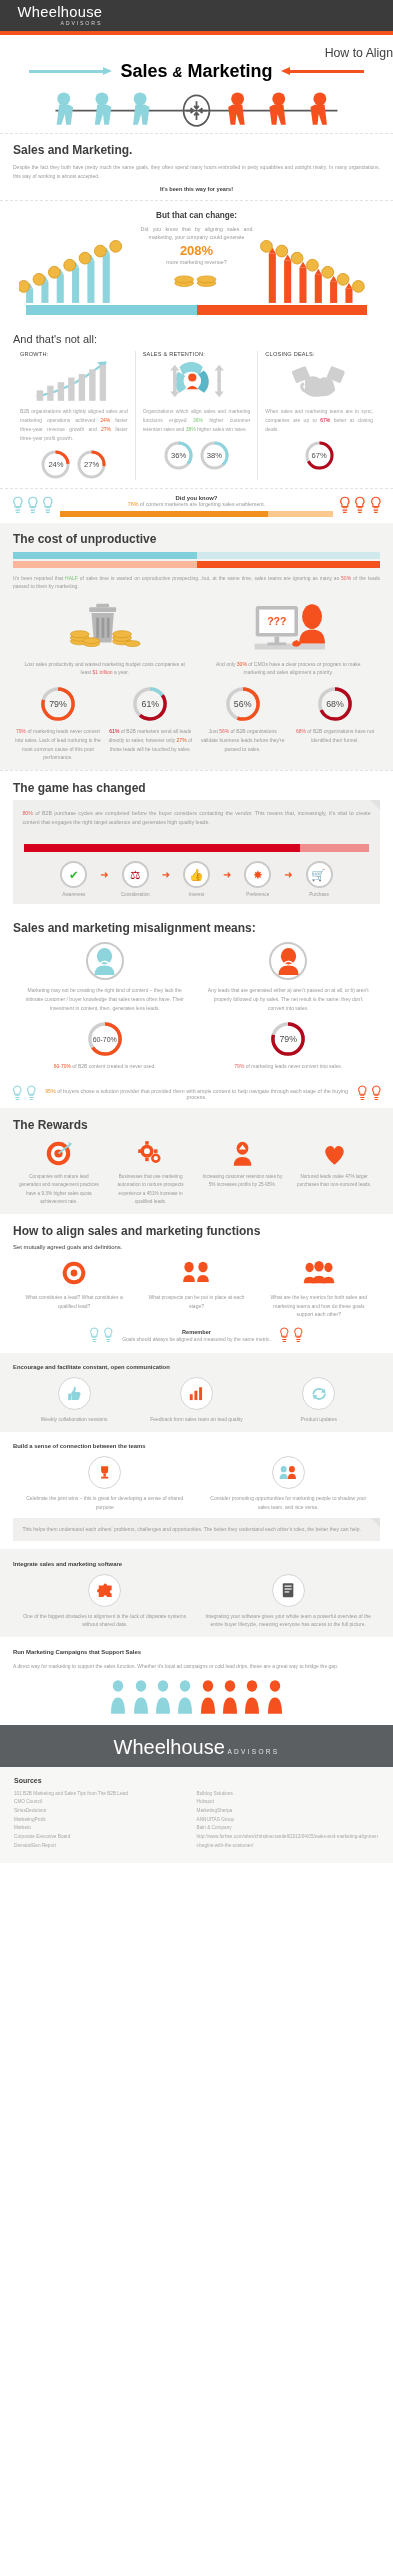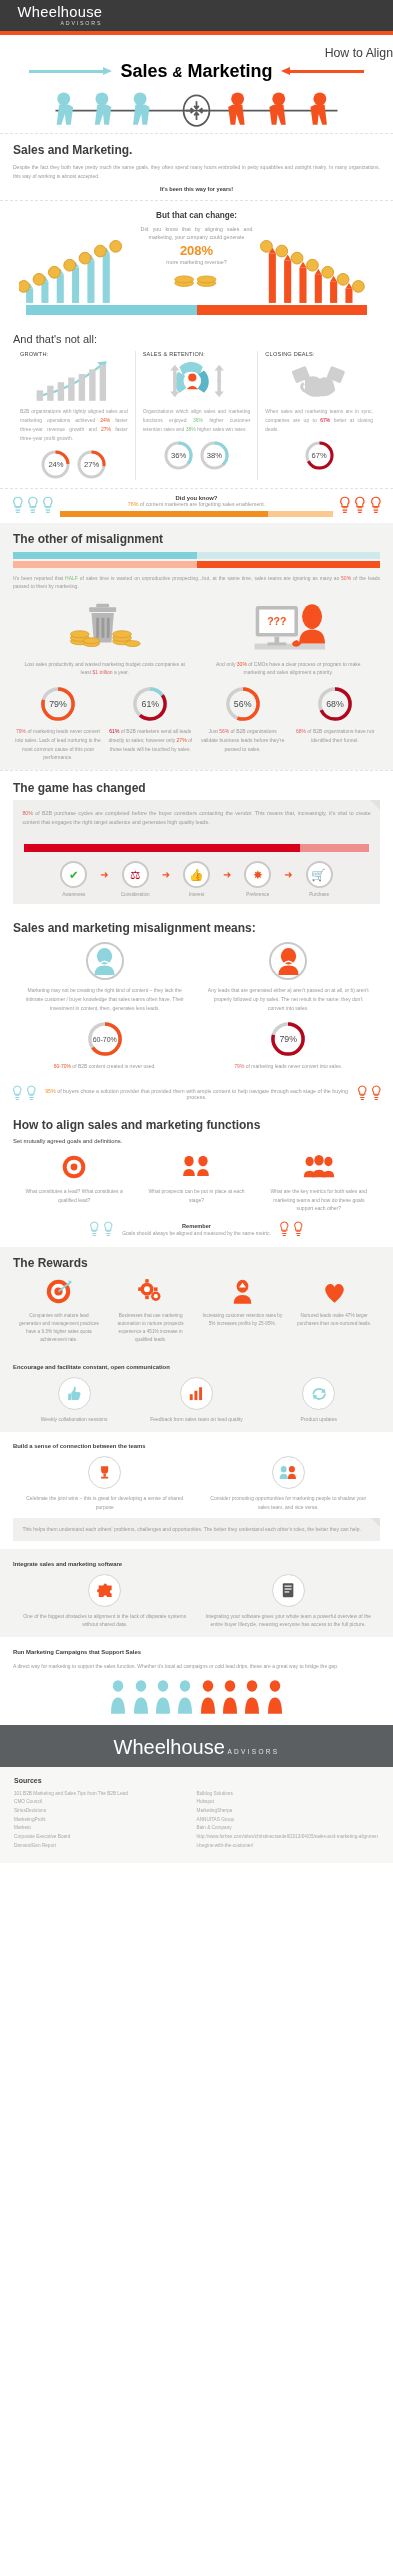--- a/index.html
+++ b/index.html
@@ -462,21 +462,21 @@
           <path d="M6 20 h8 M6 24 h8 M7 28 h6" stroke="#f4511e" stroke-width="2"></path>
         </svg>
       <svg width="11.7" height="20" viewBox="0 0 20 34">
           <path d="M10 2 a7 7 0 0 1 5 12 l0 4 l-10 0 l0 -4 a7 7 0 0 1 5 -12z" fill="none" stroke="#f4511e" stroke-width="2"></path>
           <path d="M6 20 h8 M6 24 h8 M7 28 h6" stroke="#f4511e" stroke-width="2"></path>
         </svg>
     </div>
   </div>
 
   <div class="sec grey">
-    <h2>The other of misalignment</h2>
+    <h2>The cost of unproductive</h2>
     <div class="split-bars">
       <div class="sb">
           <div class="a" style="width:50%"></div>
           <div class="b" style="width:50%"></div>
         </div>
       <div class="sb">
           <div class="c" style="width:50%"></div>
           <div class="d" style="width:50%"></div>
         </div>
     </div>
@@ -694,92 +694,20 @@
     </div>
     <div class="bulbs">
       <svg width="10.6" height="17.6" viewBox="0 0 20 34">
           <path d="M10 2 a7 7 0 0 1 5 12 l0 4 l-10 0 l0 -4 a7 7 0 0 1 5 -12z" fill="none" stroke="#f4511e" stroke-width="2"></path>
           <path d="M6 20 h8 M6 24 h8 M7 28 h6" stroke="#f4511e" stroke-width="2"></path>
         </svg>
       <svg width="10.6" height="17.6" viewBox="0 0 20 34">
           <path d="M10 2 a7 7 0 0 1 5 12 l0 4 l-10 0 l0 -4 a7 7 0 0 1 5 -12z" fill="none" stroke="#f4511e" stroke-width="2"></path>
           <path d="M6 20 h8 M6 24 h8 M7 28 h6" stroke="#f4511e" stroke-width="2"></path>
         </svg>
-    </div>
-  </div>
-
-  <div class="sec">
-    <h2>How to align sales and marketing functions</h2>
-    <div class="sub-h">Set mutually agreed goals and definitions.</div>
-    <div class="three-ico">
-      <div>
-        <div class="ti-ico">
-          <svg width="26" height="26" viewBox="0 0 46 46">
-              <circle cx="23" cy="23" r="20" fill="#f4511e"></circle>
-              <circle cx="23" cy="23" r="13" fill="#fff"></circle>
-              <circle cx="23" cy="23" r="6" fill="#f4511e"></circle>
-            </svg>
-        </div>
-        <div class="ti-cap">What constitutes a lead? What constitutes a qualified lead?</div>
-      </div>
-      <div>
-        <div class="ti-ico">
-          <svg width="28" height="23.5" viewBox="0 0 48 40">
-              <g fill="#f4511e">
-                <ellipse cx="12" cy="10" rx="8" ry="9"></ellipse>
-                <ellipse cx="36" cy="10" rx="8" ry="9"></ellipse>
-                <path d="M2 36 q0 -12 10 -12 q10 0 10 12 z"></path>
-                <path d="M26 36 q0 -12 10 -12 q10 0 10 12 z"></path>
-              </g>
-            </svg>
-        </div>
-        <div class="ti-cap">What prospects can be put in place at each stage?</div>
-      </div>
-      <div>
-        <div class="ti-ico">
-          <svg width="32" height="23.5" viewBox="0 0 54 40">
-              <g fill="#f4511e">
-                <ellipse cx="11" cy="11" rx="7" ry="8"></ellipse>
-                <ellipse cx="27" cy="9" rx="8" ry="9"></ellipse>
-                <ellipse cx="43" cy="11" rx="7" ry="8"></ellipse>
-                <path d="M1 38 q0 -11 10 -11 q10 0 10 11 z"></path>
-                <path d="M15 38 q0 -13 12 -13 q12 0 12 13 z"></path>
-                <path d="M33 38 q0 -11 10 -11 q10 0 10 11 z"></path>
-              </g>
-            </svg>
-        </div>
-        <div class="ti-cap">What are the key metrics for both sales and marketing teams and how do these goals support each other?</div>
-      </div>
-    </div>
-
-    <div class="remember">
-      <div class="bulbs">
-        <svg width="10.6" height="17.6" viewBox="0 0 20 34">
-            <path d="M10 2 a7 7 0 0 1 5 12 l0 4 l-10 0 l0 -4 a7 7 0 0 1 5 -12z" fill="none" stroke="#8ed4dd" stroke-width="2"></path>
-            <path d="M6 20 h8 M6 24 h8 M7 28 h6" stroke="#8ed4dd" stroke-width="2"></path>
-          </svg>
-        <svg width="10.6" height="17.6" viewBox="0 0 20 34">
-            <path d="M10 2 a7 7 0 0 1 5 12 l0 4 l-10 0 l0 -4 a7 7 0 0 1 5 -12z" fill="none" stroke="#8ed4dd" stroke-width="2"></path>
-            <path d="M6 20 h8 M6 24 h8 M7 28 h6" stroke="#8ed4dd" stroke-width="2"></path>
-          </svg>
-      </div>
-      <div class="mid">
-        <div class="t">Remember</div>
-        <div class="s">Goals should always be aligned and measured by the same metric.</div>
-      </div>
-      <div class="bulbs">
-        <svg width="10.6" height="17.6" viewBox="0 0 20 34">
-            <path d="M10 2 a7 7 0 0 1 5 12 l0 4 l-10 0 l0 -4 a7 7 0 0 1 5 -12z" fill="none" stroke="#f4511e" stroke-width="2"></path>
-            <path d="M6 20 h8 M6 24 h8 M7 28 h6" stroke="#f4511e" stroke-width="2"></path>
-          </svg>
-        <svg width="10.6" height="17.6" viewBox="0 0 20 34">
-            <path d="M10 2 a7 7 0 0 1 5 12 l0 4 l-10 0 l0 -4 a7 7 0 0 1 5 -12z" fill="none" stroke="#f4511e" stroke-width="2"></path>
-            <path d="M6 20 h8 M6 24 h8 M7 28 h6" stroke="#f4511e" stroke-width="2"></path>
-          </svg>
-      </div>
     </div>
   </div>
 
   <div class="sec grey">
     <h2>The Rewards</h2>
     <div class="rew4">
       <div>
         <div class="rew-ico">
           <svg width="27" height="27" viewBox="0 0 46 46">
               <circle cx="23" cy="23" r="20" fill="#f4511e"></circle>
@@ -820,20 +748,92 @@
         </div>
         <div class="rew-cap">Increasing customer retention rates by 5% increases profits by 25-95%.</div>
       </div>
       <div>
         <div class="rew-ico">
           <svg width="27" height="27" viewBox="0 0 46 46">
               <path d="M23 42 C6 28 4 18 11 12 C17 7 23 13 23 16 C23 13 29 7 35 12 C42 18 40 28 23 42Z" fill="#f4511e"></path>
             </svg>
         </div>
         <div class="rew-cap">Nurtured leads make 47% larger purchases than non-nurtured leads.</div>
+      </div>
+    </div>
+  </div>
+
+  <div class="sec">
+    <h2>How to align sales and marketing functions</h2>
+    <div class="sub-h">Set mutually agreed goals and definitions.</div>
+    <div class="three-ico">
+      <div>
+        <div class="ti-ico">
+          <svg width="26" height="26" viewBox="0 0 46 46">
+              <circle cx="23" cy="23" r="20" fill="#f4511e"></circle>
+              <circle cx="23" cy="23" r="13" fill="#fff"></circle>
+              <circle cx="23" cy="23" r="6" fill="#f4511e"></circle>
+            </svg>
+        </div>
+        <div class="ti-cap">What constitutes a lead? What constitutes a qualified lead?</div>
+      </div>
+      <div>
+        <div class="ti-ico">
+          <svg width="28" height="23.5" viewBox="0 0 48 40">
+              <g fill="#f4511e">
+                <ellipse cx="12" cy="10" rx="8" ry="9"></ellipse>
+                <ellipse cx="36" cy="10" rx="8" ry="9"></ellipse>
+                <path d="M2 36 q0 -12 10 -12 q10 0 10 12 z"></path>
+                <path d="M26 36 q0 -12 10 -12 q10 0 10 12 z"></path>
+              </g>
+            </svg>
+        </div>
+        <div class="ti-cap">What prospects can be put in place at each stage?</div>
+      </div>
+      <div>
+        <div class="ti-ico">
+          <svg width="32" height="23.5" viewBox="0 0 54 40">
+              <g fill="#f4511e">
+                <ellipse cx="11" cy="11" rx="7" ry="8"></ellipse>
+                <ellipse cx="27" cy="9" rx="8" ry="9"></ellipse>
+                <ellipse cx="43" cy="11" rx="7" ry="8"></ellipse>
+                <path d="M1 38 q0 -11 10 -11 q10 0 10 11 z"></path>
+                <path d="M15 38 q0 -13 12 -13 q12 0 12 13 z"></path>
+                <path d="M33 38 q0 -11 10 -11 q10 0 10 11 z"></path>
+              </g>
+            </svg>
+        </div>
+        <div class="ti-cap">What are the key metrics for both sales and marketing teams and how do these goals support each other?</div>
+      </div>
+    </div>
+
+    <div class="remember">
+      <div class="bulbs">
+        <svg width="10.6" height="17.6" viewBox="0 0 20 34">
+            <path d="M10 2 a7 7 0 0 1 5 12 l0 4 l-10 0 l0 -4 a7 7 0 0 1 5 -12z" fill="none" stroke="#8ed4dd" stroke-width="2"></path>
+            <path d="M6 20 h8 M6 24 h8 M7 28 h6" stroke="#8ed4dd" stroke-width="2"></path>
+          </svg>
+        <svg width="10.6" height="17.6" viewBox="0 0 20 34">
+            <path d="M10 2 a7 7 0 0 1 5 12 l0 4 l-10 0 l0 -4 a7 7 0 0 1 5 -12z" fill="none" stroke="#8ed4dd" stroke-width="2"></path>
+            <path d="M6 20 h8 M6 24 h8 M7 28 h6" stroke="#8ed4dd" stroke-width="2"></path>
+          </svg>
+      </div>
+      <div class="mid">
+        <div class="t">Remember</div>
+        <div class="s">Goals should always be aligned and measured by the same metric.</div>
+      </div>
+      <div class="bulbs">
+        <svg width="10.6" height="17.6" viewBox="0 0 20 34">
+            <path d="M10 2 a7 7 0 0 1 5 12 l0 4 l-10 0 l0 -4 a7 7 0 0 1 5 -12z" fill="none" stroke="#f4511e" stroke-width="2"></path>
+            <path d="M6 20 h8 M6 24 h8 M7 28 h6" stroke="#f4511e" stroke-width="2"></path>
+          </svg>
+        <svg width="10.6" height="17.6" viewBox="0 0 20 34">
+            <path d="M10 2 a7 7 0 0 1 5 12 l0 4 l-10 0 l0 -4 a7 7 0 0 1 5 -12z" fill="none" stroke="#f4511e" stroke-width="2"></path>
+            <path d="M6 20 h8 M6 24 h8 M7 28 h6" stroke="#f4511e" stroke-width="2"></path>
+          </svg>
       </div>
     </div>
   </div>
 
   <div class="sec grey">
     <div class="sub-h" style="font-weight:700">Encourage and facilitate constant, open communication</div>
     <div class="three-ico">
       <div>
         <div class="circ-ico">
           <svg width="15.3" height="15.3" viewBox="0 0 26 26">

